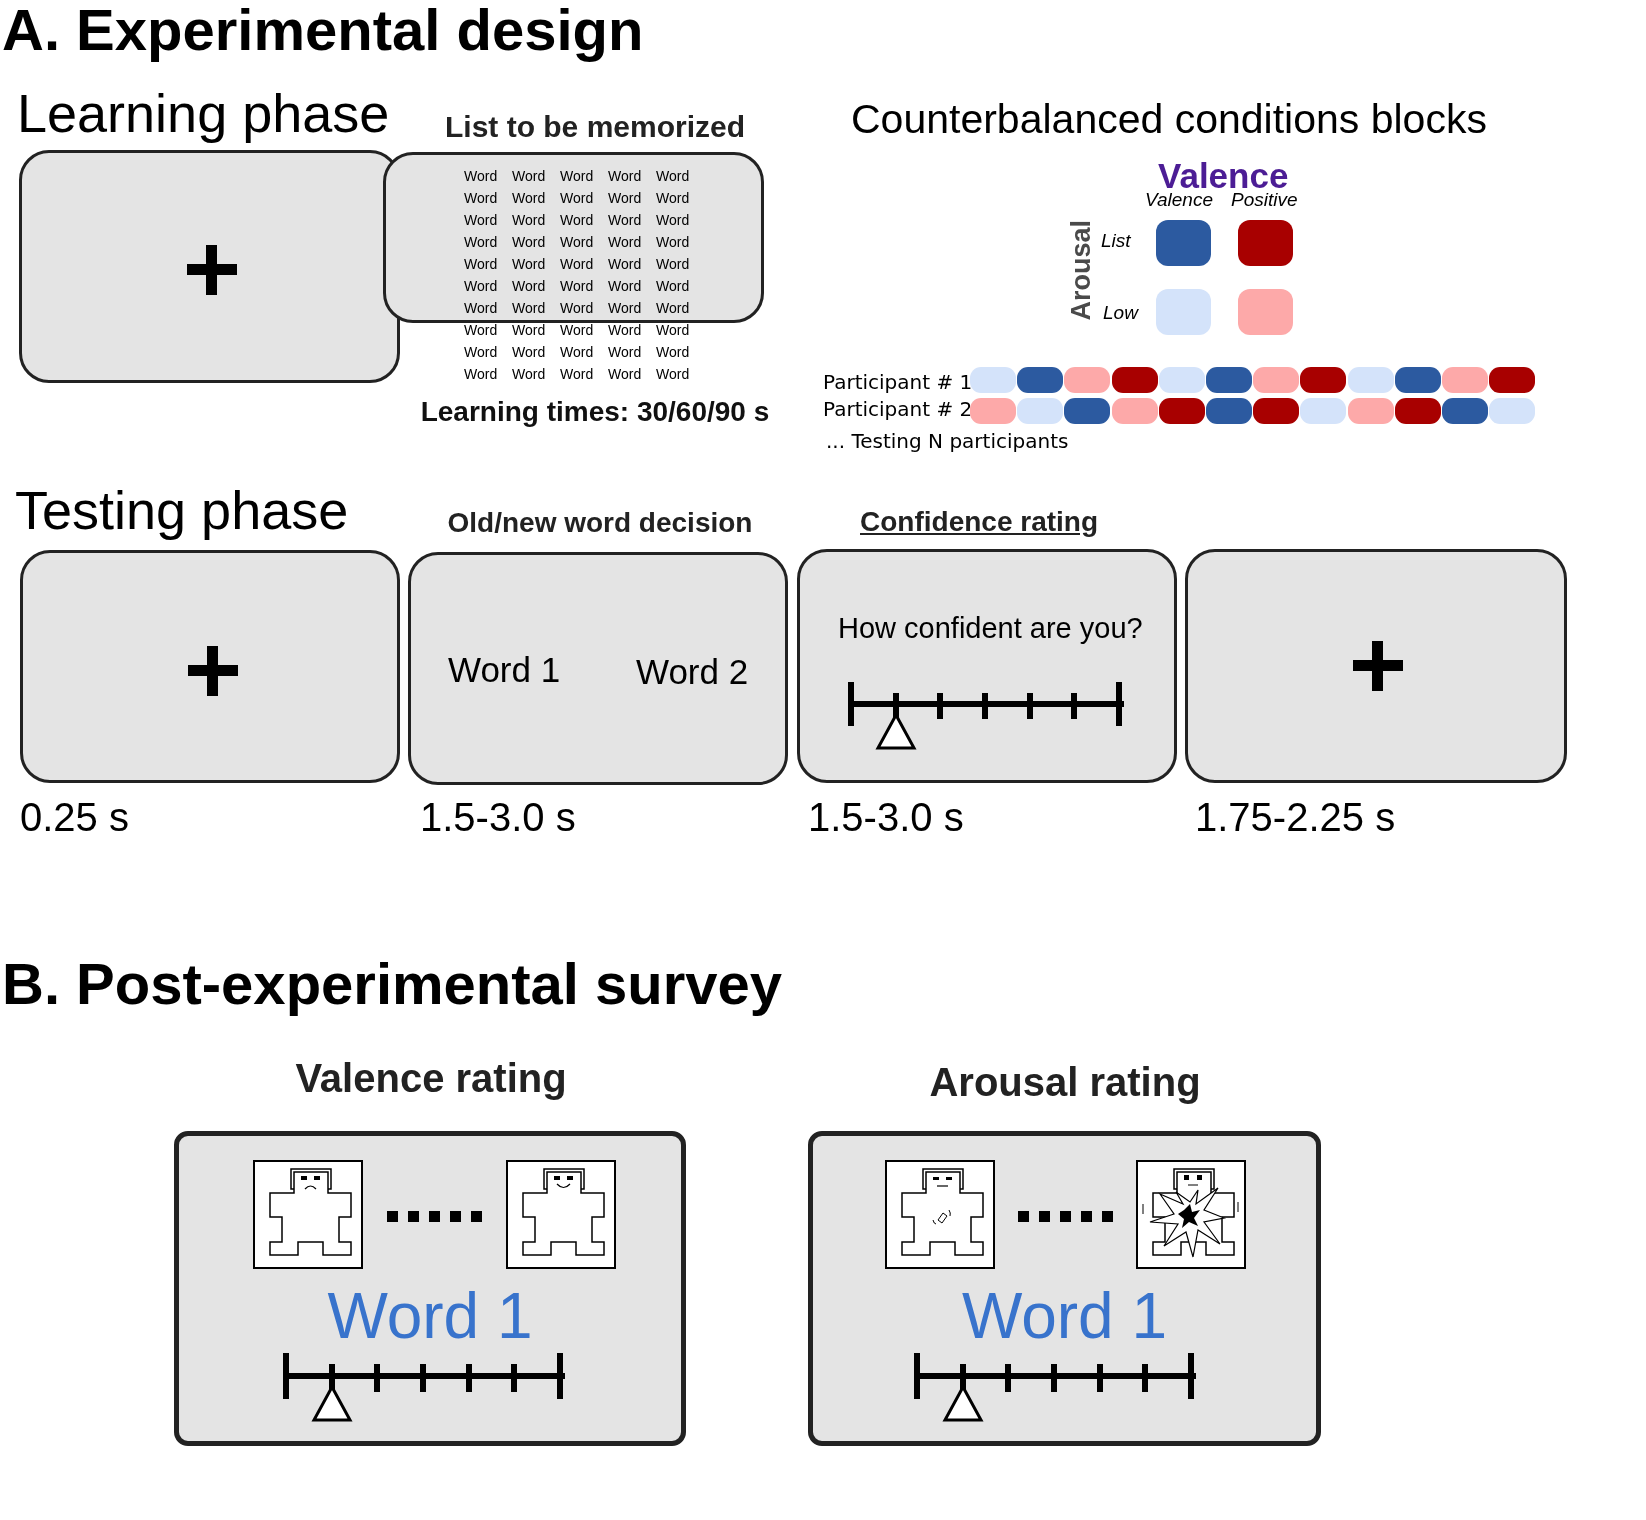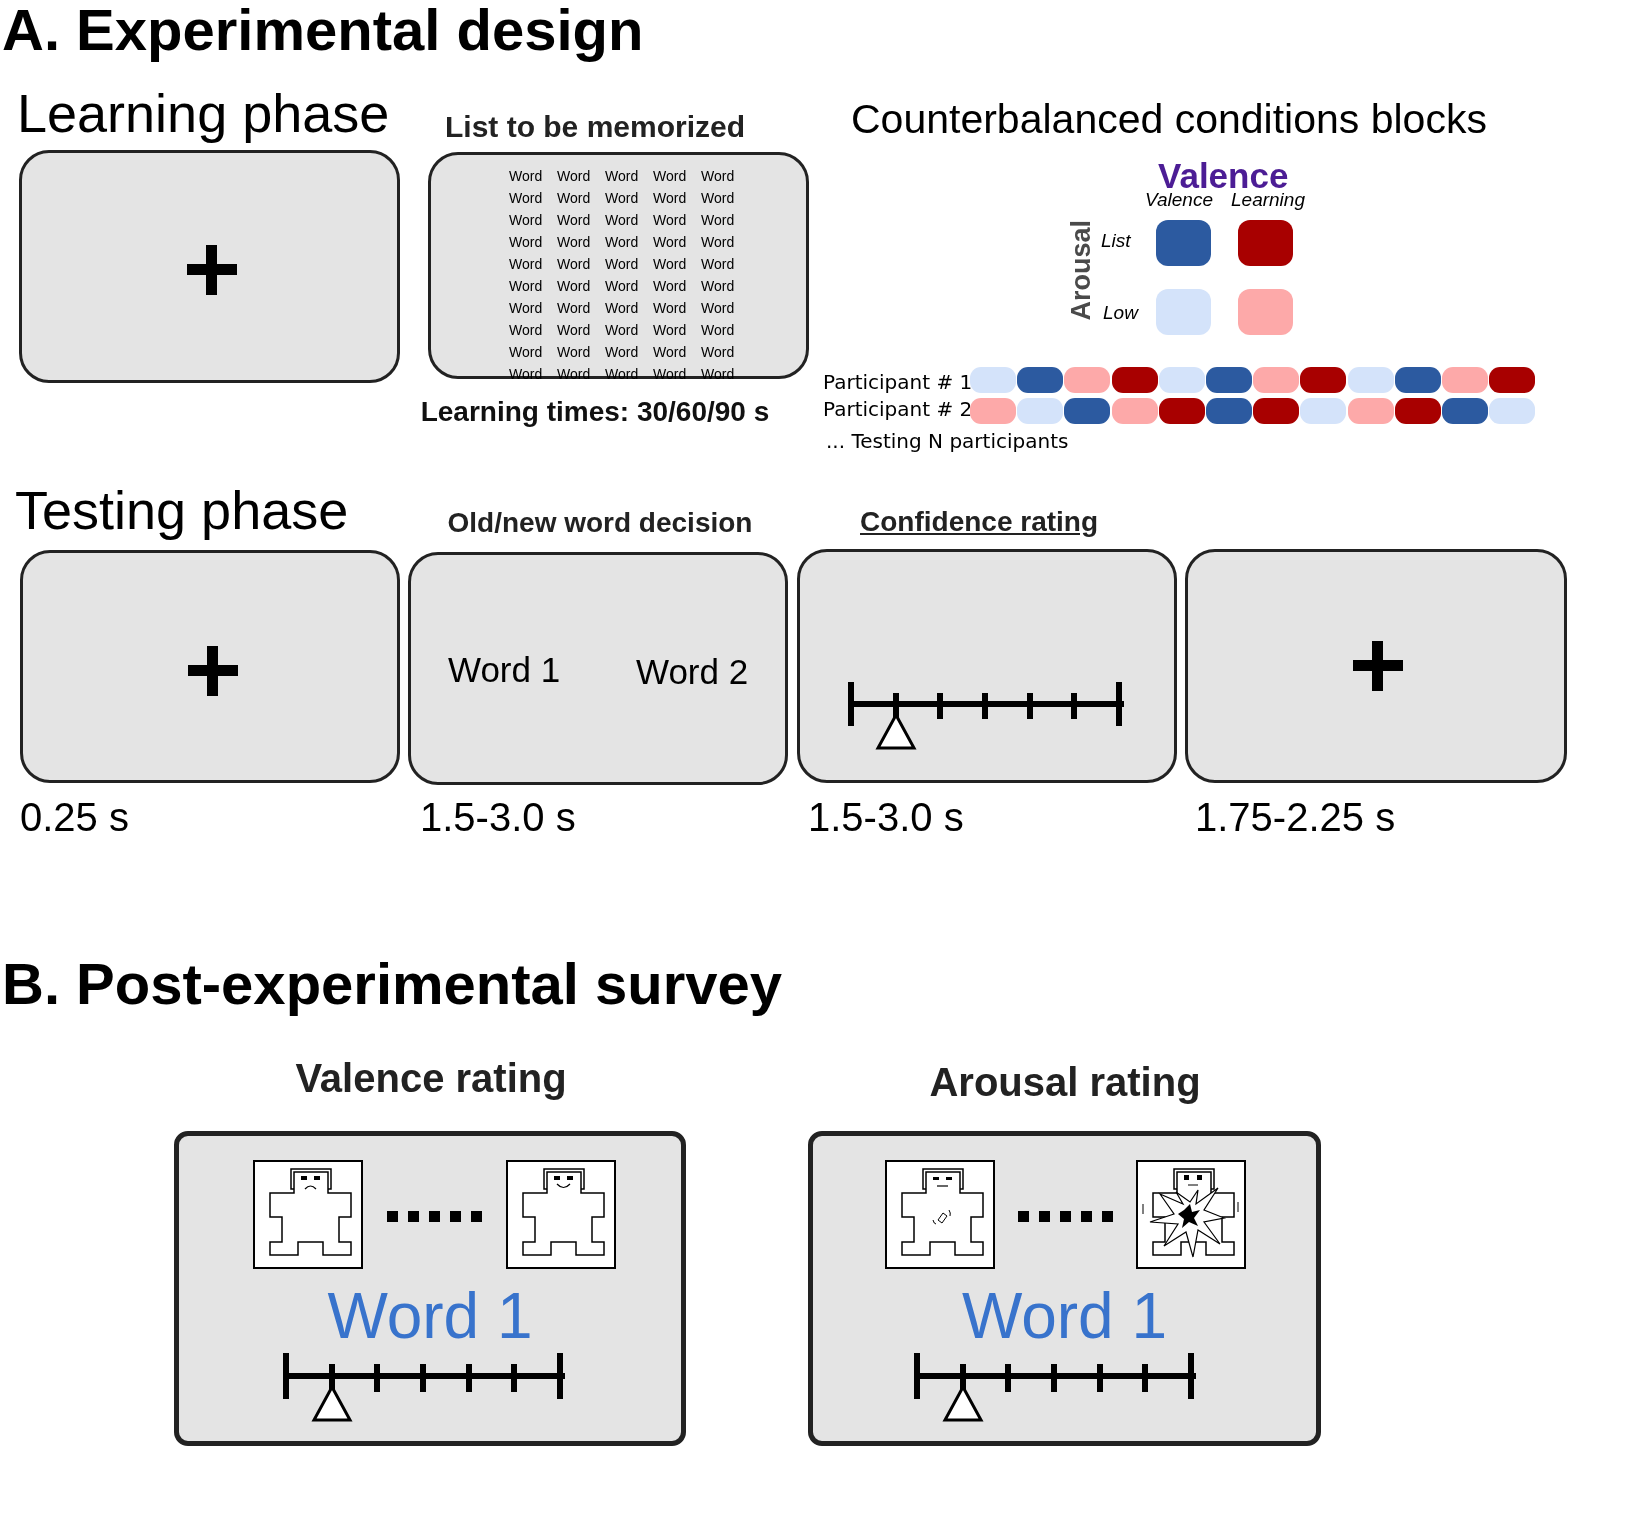--- a/index.html
+++ b/index.html
@@ -33,21 +33,21 @@
 
 <div class="abs screen" style="left:19px;top:150px;width:381px;height:233px;">
   <div class="cross" style="left:165px;top:92px;width:50px;height:50px;">
     <div class="h" style="left:0;top:19px;width:50px;height:11px;"></div>
     <div class="v" style="left:19px;top:0;width:11px;height:50px;"></div>
   </div>
 </div>
 
 <div class="abs box-title" style="left:405px;top:110px;width:380px;">List to be memorized</div>
 
-<div class="abs screen" style="left:428px;top:152px;width:381px;height:227px;">
+<div class="abs screen" style="left:383px;top:152px;width:381px;height:171px;">
   <div class="wordgrid" id="wordgrid" style="left:78px;top:12px;">
       <span>Word</span>
       <span>Word</span>
       <span>Word</span>
       <span>Word</span>
       <span>Word</span>
       <span>Word</span>
       <span>Word</span>
       <span>Word</span>
       <span>Word</span>
@@ -94,21 +94,21 @@
       <span>Word</span>
     </div>
 </div>
 
 <div class="abs box-title" style="left:405px;top:396px;width:380px;font-size:28px;color:#111;">Learning times: 30/60/90 s</div>
 
 <div class="abs" style="left:851px;top:96px;font-size:41px;white-space:nowrap;">Counterbalanced conditions blocks</div>
 
 <div class="abs" style="left:1158px;top:156px;font-size:35px;font-weight:bold;color:#4c1d95;white-space:nowrap;">Valence</div>
 <div class="abs italic" style="left:1145px;top:189px;font-size:19px;white-space:nowrap;">Valence</div>
-<div class="abs italic" style="left:1231px;top:189px;font-size:19px;white-space:nowrap;">Learning</div>
+<div class="abs italic" style="left:1231px;top:189px;font-size:19px;white-space:nowrap;">Positive</div>
 
 <div class="abs" style="left:1038px;top:262px;width:86px;transform:rotate(-90deg);transform-origin:center;font-size:27px;font-weight:bold;color:#4a4a4a;text-align:center;white-space:nowrap;">Arousal</div>
 <div class="abs italic" style="left:1101px;top:230px;font-size:19px;white-space:nowrap;">List</div>
 <div class="abs italic" style="left:1103px;top:302px;font-size:19px;white-space:nowrap;">Low</div>
 
 <div class="square" id="sq-hn" style="left: 1156px; top: 220px; width: 55px; height: 46px; background: rgb(44, 90, 160);"></div>
 <div class="square" id="sq-hp" style="left: 1238px; top: 220px; width: 55px; height: 46px; background: rgb(168, 0, 0);"></div>
 <div class="square" id="sq-ln" style="left: 1156px; top: 289px; width: 55px; height: 46px; background: rgb(212, 227, 250);"></div>
 <div class="square" id="sq-lp" style="left: 1238px; top: 289px; width: 55px; height: 46px; background: rgb(253, 169, 169);"></div>
 
@@ -155,20 +155,21 @@
 </div>
 <div class="abs timing" style="left:20px;top:795px;width:380px;">0.25 s</div>
 
 <div class="abs screen" style="left:408px;top:552px;width:380px;height:233px;">
   <div class="abs" style="left:37px;top:95px;font-size:35px;white-space:nowrap;">Word 1</div>
   <div class="abs" style="left:225px;top:97px;font-size:35px;white-space:nowrap;">Word 2</div>
 </div>
 <div class="abs timing" style="left:420px;top:795px;width:380px;">1.5-3.0 s</div>
 
 <div class="abs screen" style="left:797px;top:549px;width:380px;height:234px;">
+  <div class="abs" style="left:38px;top:60px;font-size:29px;white-space:nowrap;">How confident are you?</div>
   <div class="abs" id="conf-scale" style="left:48px;top:130px;width:280px;height:80px;">
       <div class="scale-line" style="left: 0px; top: 19px; width: 276px; height: 6px;"></div>
       <div class="scale-line" style="left: 0px; top: 0px; width: 6px; height: 44px;"></div>
       <div class="scale-line" style="left: 44.6667px; top: 11px; width: 6px; height: 26px;"></div>
       <div class="scale-line" style="left: 89.3333px; top: 11px; width: 6px; height: 26px;"></div>
       <div class="scale-line" style="left: 134px; top: 11px; width: 6px; height: 26px;"></div>
       <div class="scale-line" style="left: 178.667px; top: 11px; width: 6px; height: 26px;"></div>
       <div class="scale-line" style="left: 223.333px; top: 11px; width: 6px; height: 26px;"></div>
       <div class="scale-line" style="left: 268px; top: 0px; width: 6px; height: 44px;"></div>
       <svg width="44" height="40" style="position: absolute; left: 25.6667px; top: 30px;">

